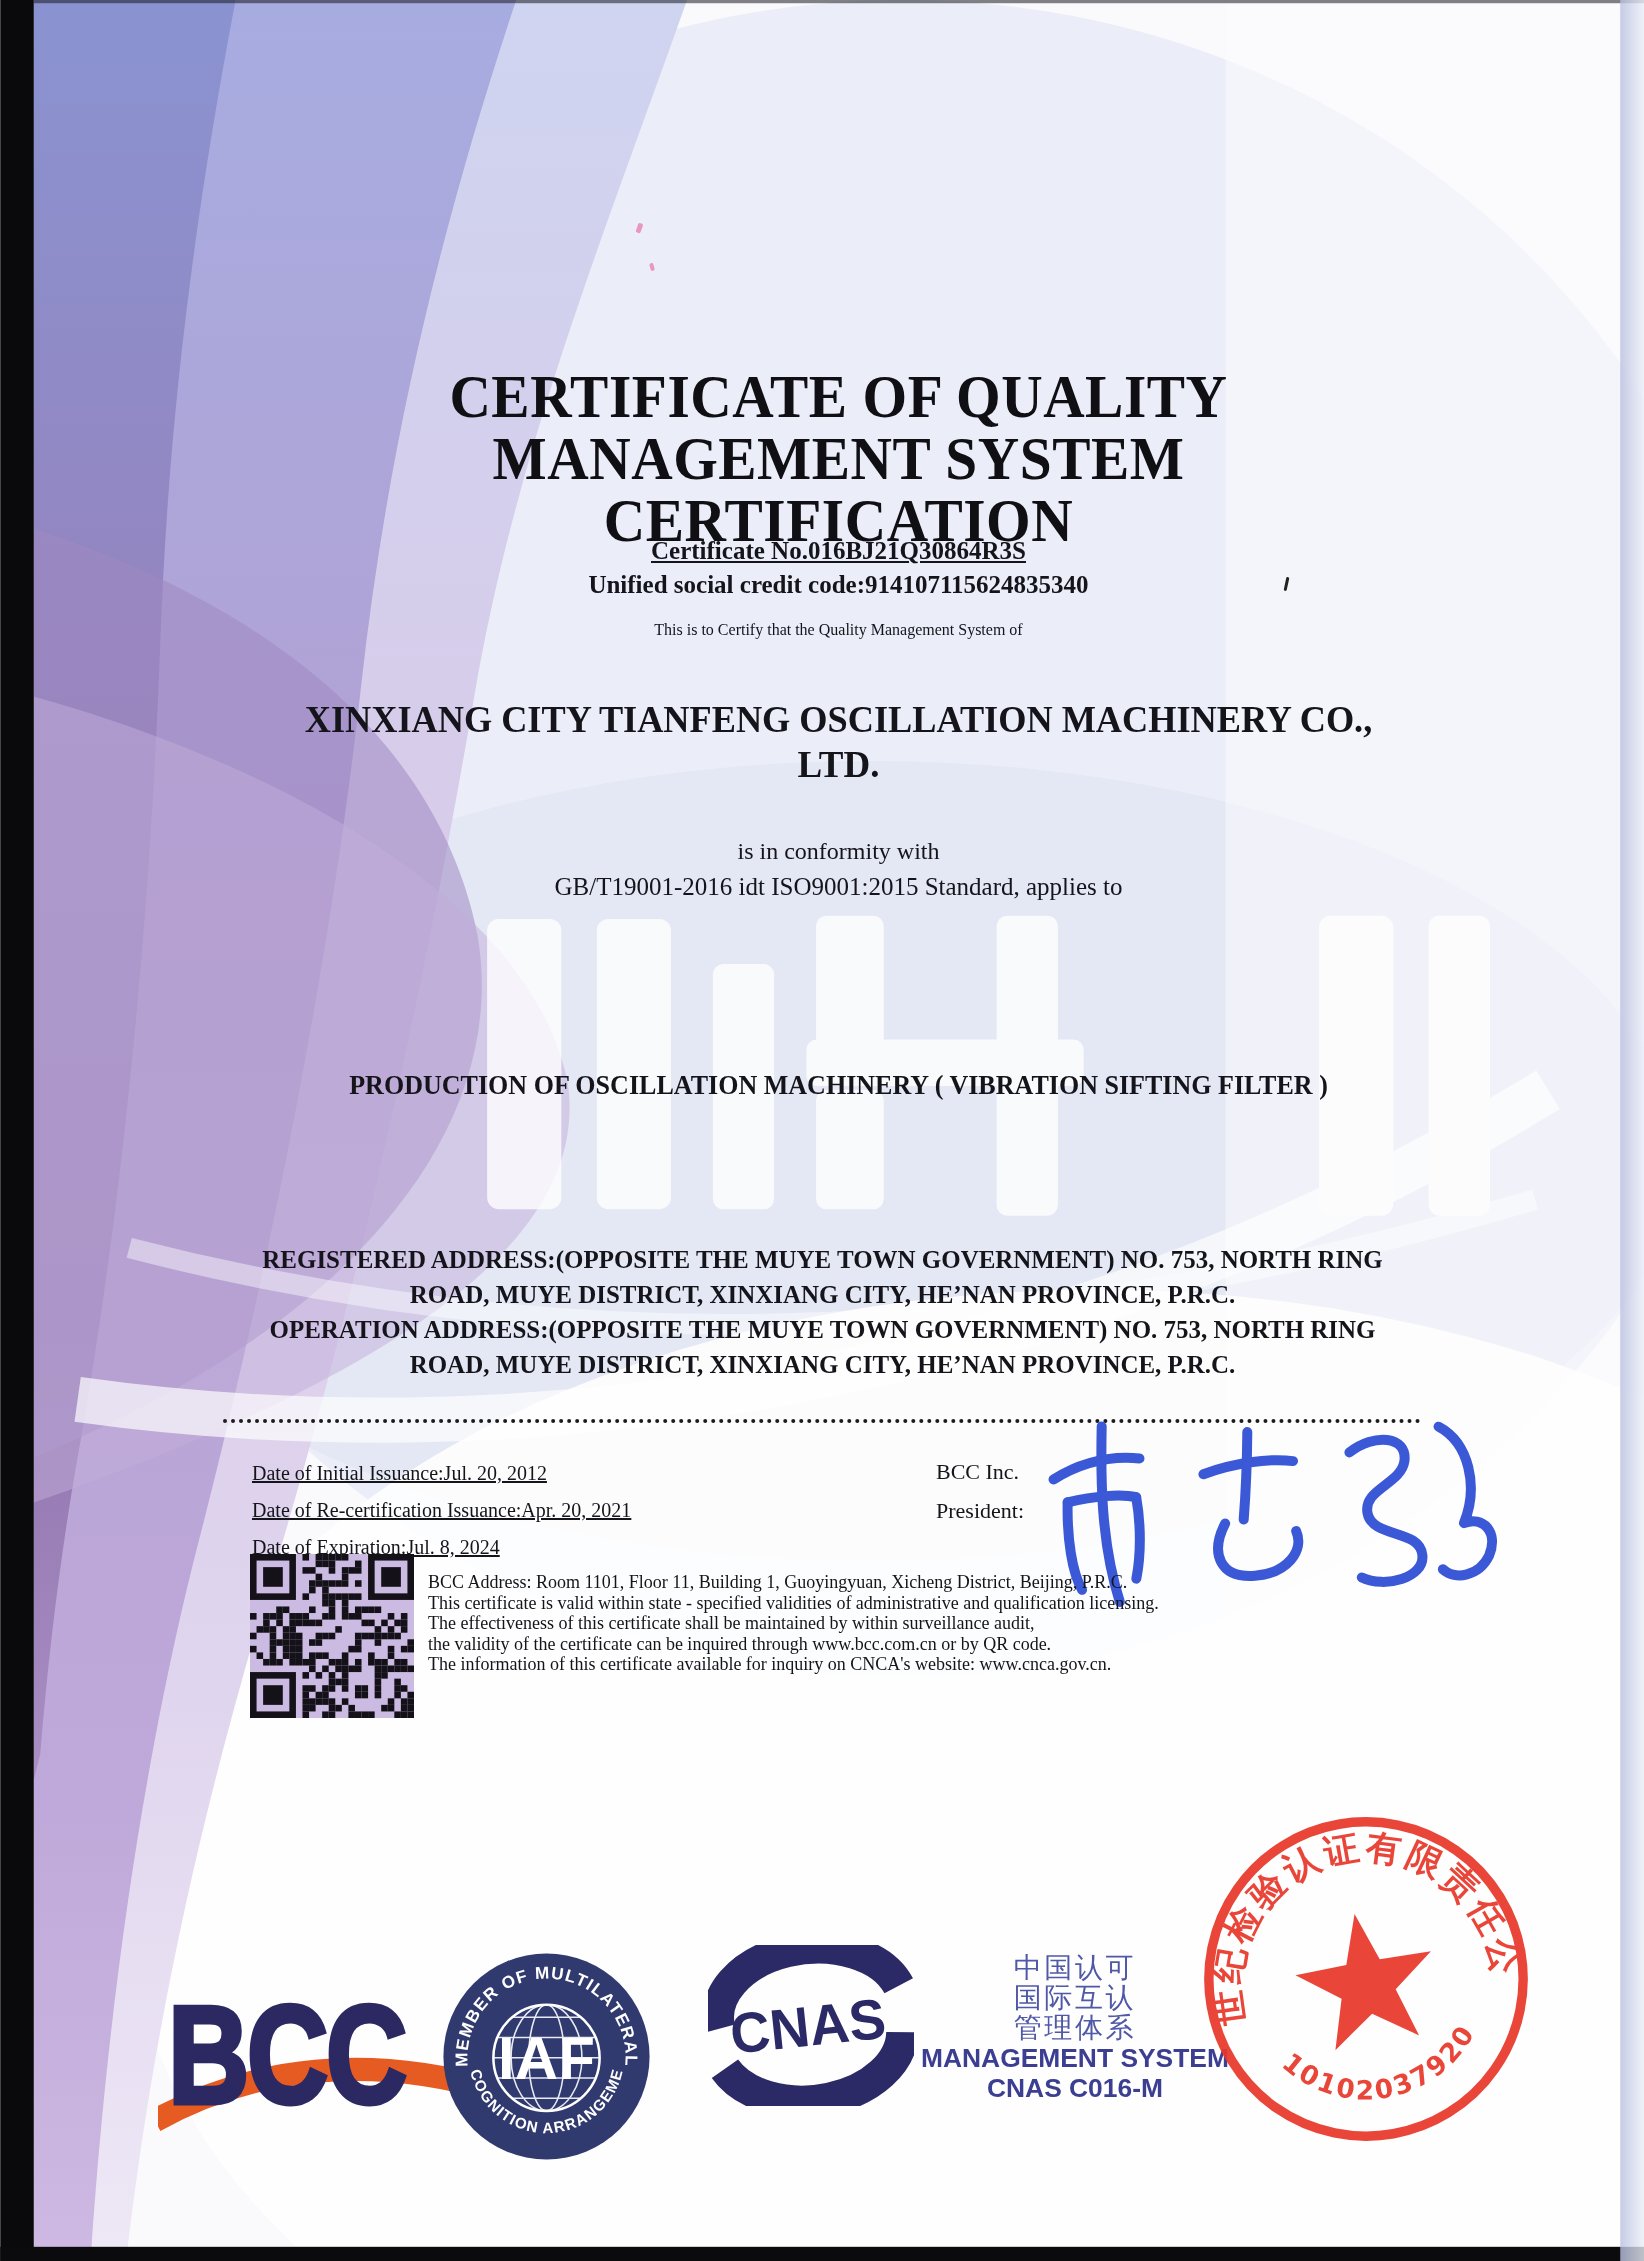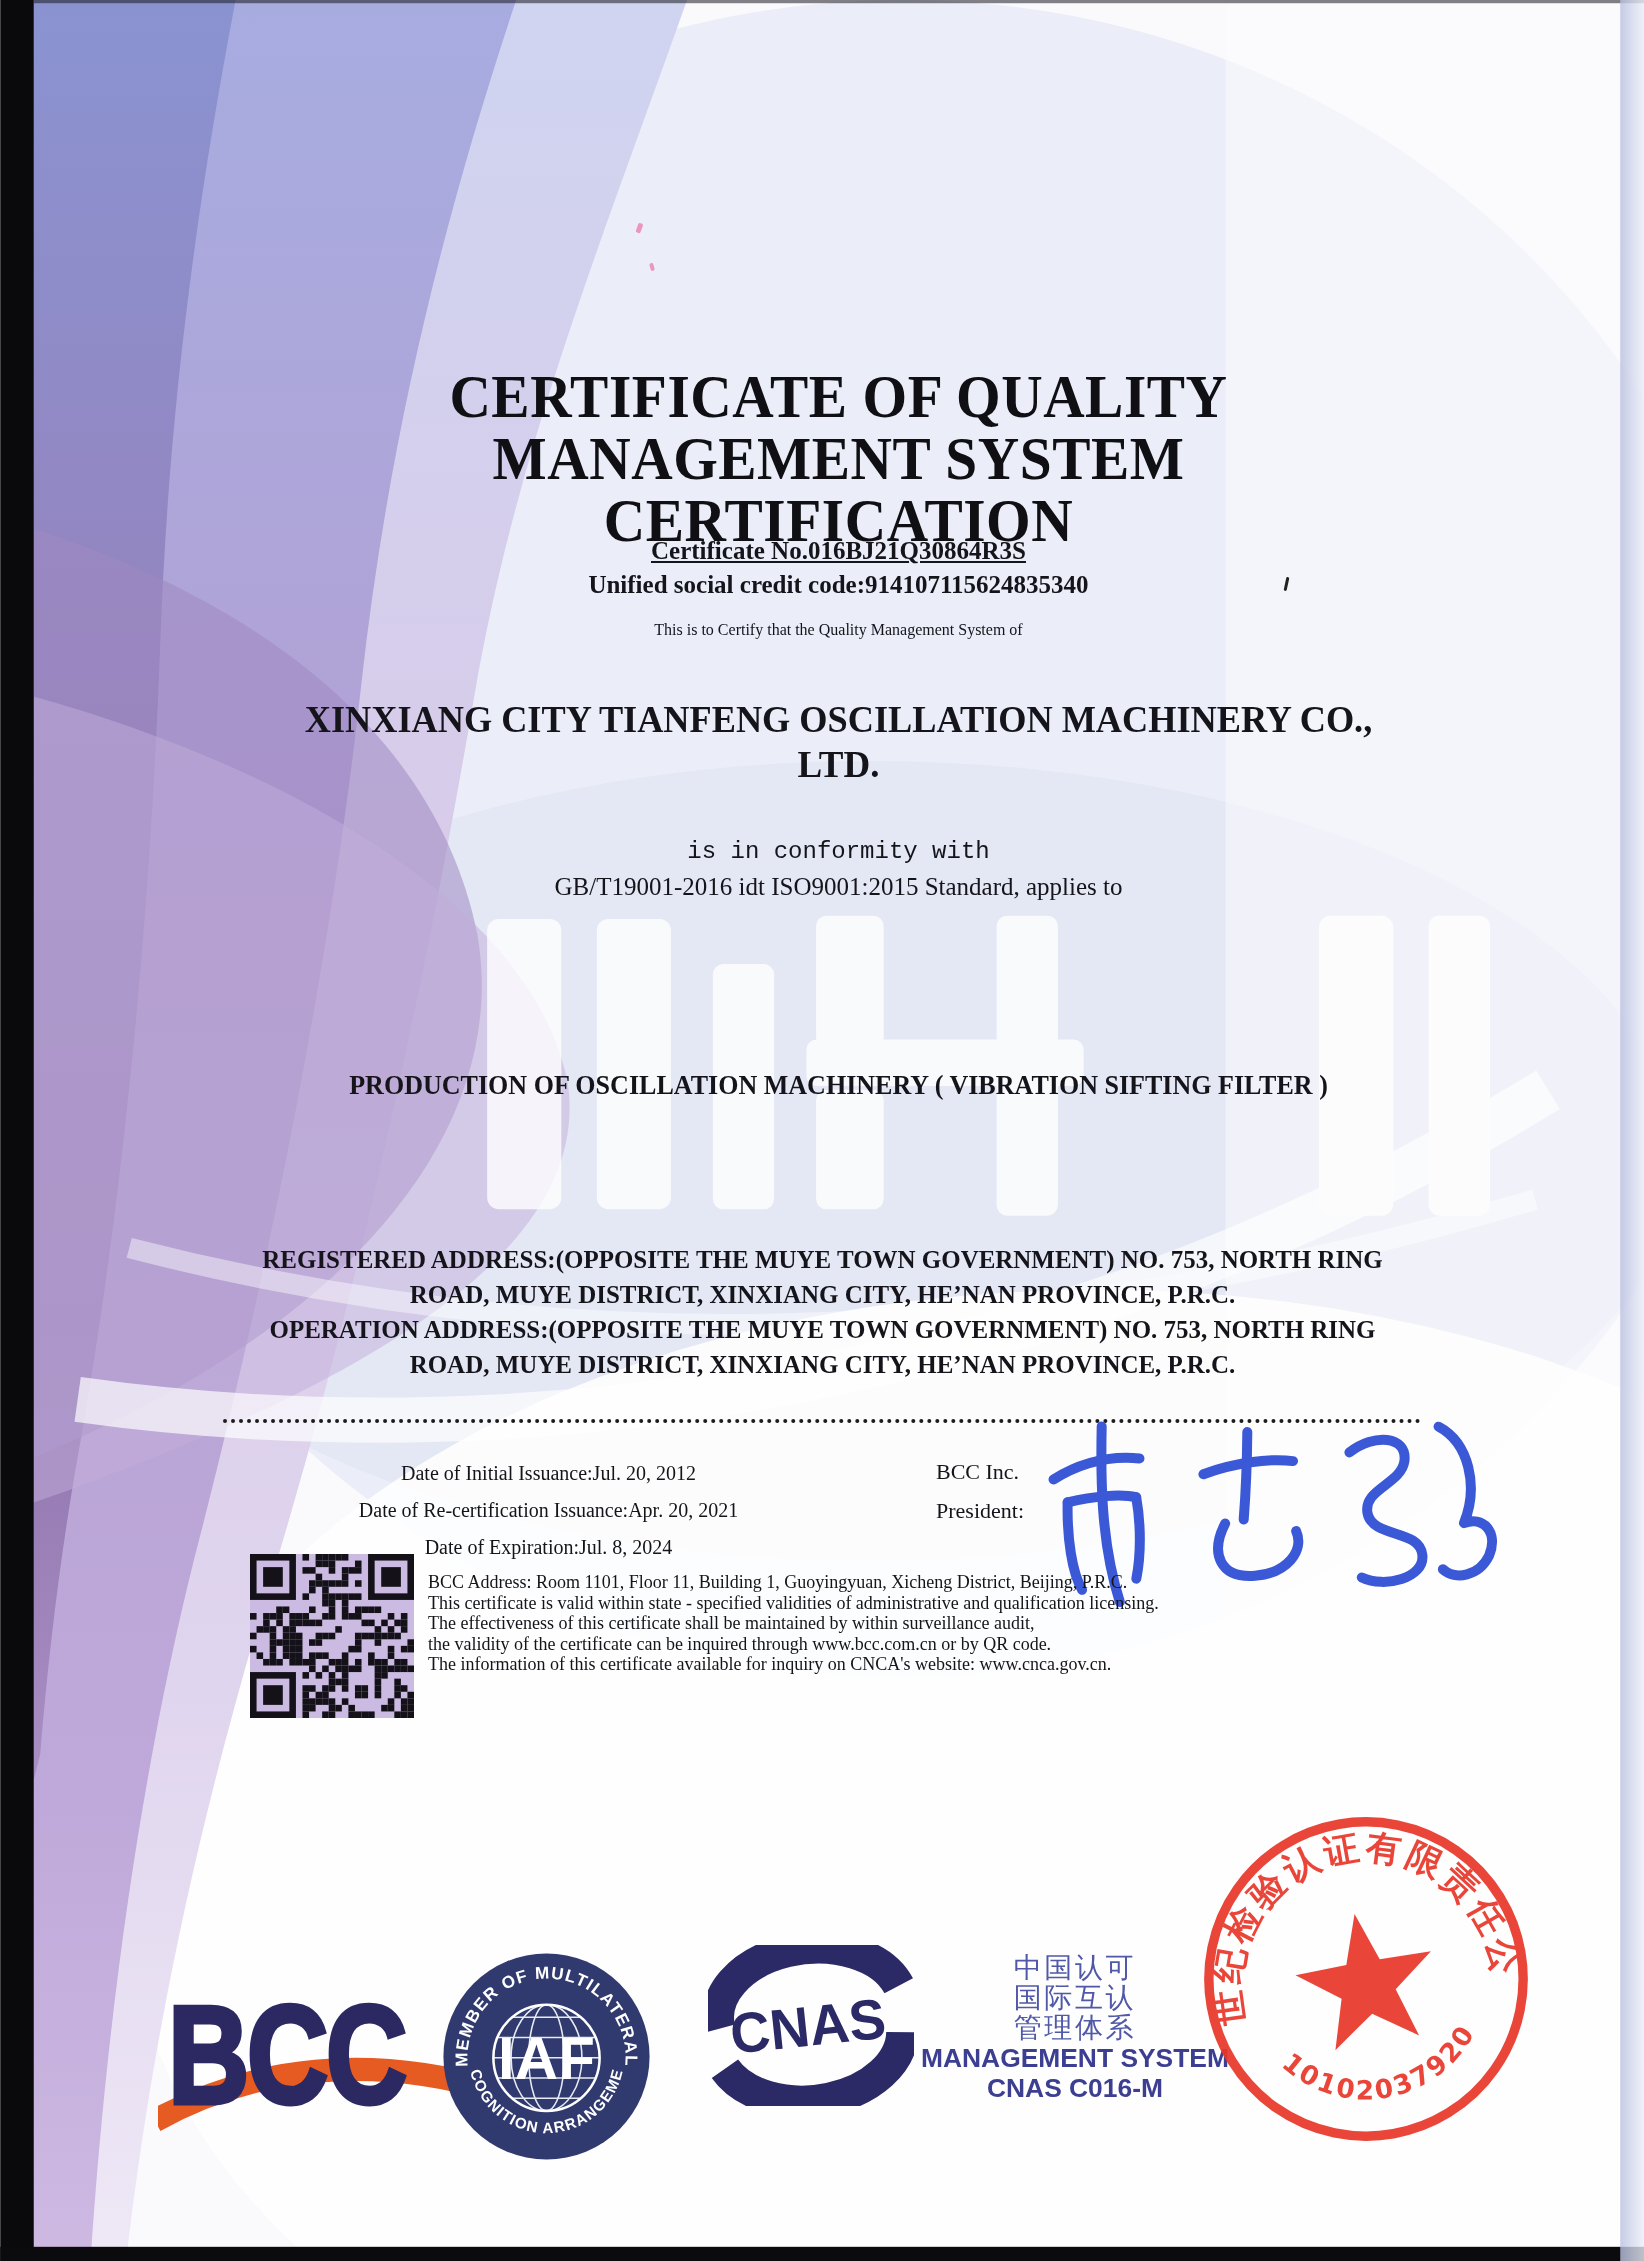--- a/index.html
+++ b/index.html
@@ -8,21 +8,21 @@
   .abs{position:absolute;}
   .ctr{left:271px;width:1135px;text-align:center;}
   .bg{left:0;top:0;z-index:0;}
   .z{z-index:2;}
   .title{font-weight:bold;font-size:61px;line-height:62px;letter-spacing:0.6px;
          transform:scaleX(.94);transform-origin:center;color:#101014;}
   .bold{font-weight:bold;}
   .serifline{white-space:nowrap;}
   .addr{font-weight:bold;font-size:26px;line-height:35px;transform:scaleX(.96);transform-origin:center;}
   .dotted{border-top:4.5px dotted #1c1c1c;height:0;}
-  .dates{font-size:20px;line-height:37px;text-align:center;}
+  .dates{font-size:20px;line-height:37px;text-align:left;text-decoration:underline;}
   .fineline{font-size:18px;line-height:20.6px;white-space:nowrap;}
   .cjk{font-family:"DejaVu Sans", sans-serif;}
   .bcc-letters{font-family:"Liberation Sans", sans-serif;font-weight:bold;font-size:128px;
                color:#2b2862;letter-spacing:-2.6px;transform:scale(.88,1.08);transform-origin:left top;
                -webkit-text-stroke:4.5px #2b2862;line-height:129px;}
   .cnas-cn{font-size:28px;line-height:30px;color:#5058a8;letter-spacing:2.6px;}
   .cnas-en{font-family:"Liberation Sans", sans-serif;font-weight:bold;font-size:26.4px;
            line-height:30px;color:#3c3e92;letter-spacing:0px;}
   .speck-pink{background:#e87fb5;opacity:.8;border-radius:1.9px;}
   .speck-dark{background:#222;border-radius:1.3px;}
@@ -95,21 +95,21 @@
   </div>
 
   <div class="abs z ctr bold serifline" style="top:537px;font-size:25px;text-decoration:underline;">Certificate No.016BJ21Q30864R3S</div>
   <div class="abs z ctr bold serifline" style="top:571px;font-size:25px;">Unified social credit code:914107115624835340</div>
 
   <div class="abs z ctr serifline" style="top:621px;font-size:16px;">This is to Certify that the Quality Management System of</div>
 
   <div class="abs z ctr bold serifline" style="top:698px;font-size:37px;transform:scaleX(.98);">XINXIANG CITY TIANFENG OSCILLATION MACHINERY CO.,</div>
   <div class="abs z ctr bold serifline" style="top:743px;font-size:37px;">LTD.</div>
 
-  <div class="abs z ctr serifline" style="top:838px;font-size:24px;font-family:Liberation Mono, monospace;">is in conformity with</div>
+  <div class="abs z ctr serifline" style="top:838px;font-size:24px;">is in conformity with</div>
   <div class="abs z ctr serifline" style="top:873px;font-size:25px;">GB/T19001-2016 idt ISO9001:2015 Standard, applies to</div>
 
   <div class="abs z ctr bold serifline" style="top:1069px;font-size:28px;transform:scaleX(.93);">PRODUCTION OF OSCILLATION MACHINERY ( VIBRATION SIFTING FILTER )</div>
 
   <div class="abs z" style="left:229px;top:1242px;width:1187px;text-align:center;">
     <div class="addr serifline">REGISTERED ADDRESS:(OPPOSITE THE MUYE TOWN GOVERNMENT) NO. 753, NORTH RING</div>
     <div class="addr serifline">ROAD, MUYE DISTRICT, XINXIANG CITY, HE’NAN PROVINCE, P.R.C.</div>
     <div class="addr serifline">OPERATION ADDRESS:(OPPOSITE THE MUYE TOWN GOVERNMENT) NO. 753, NORTH RING</div>
     <div class="addr serifline">ROAD, MUYE DISTRICT, XINXIANG CITY, HE’NAN PROVINCE, P.R.C.</div>
   </div>

